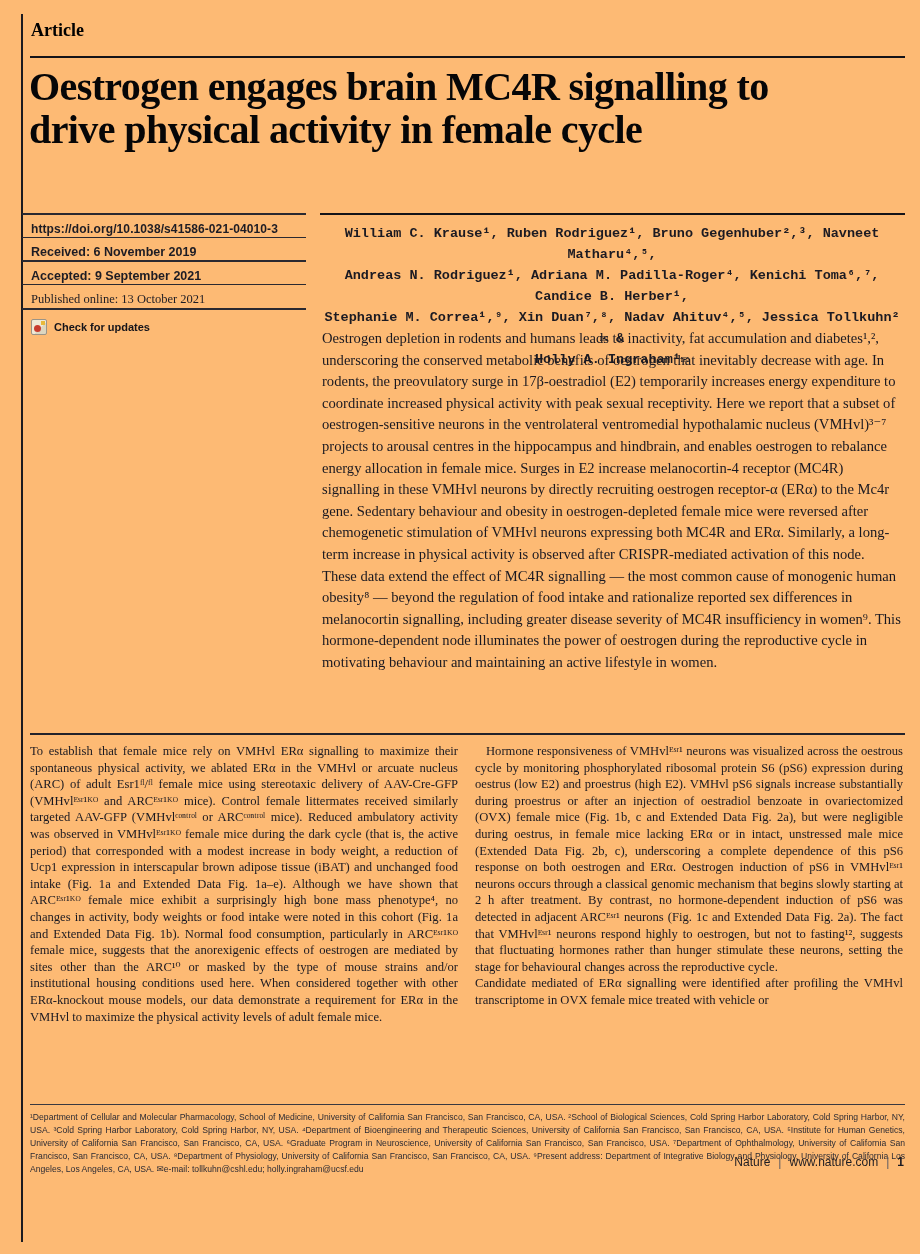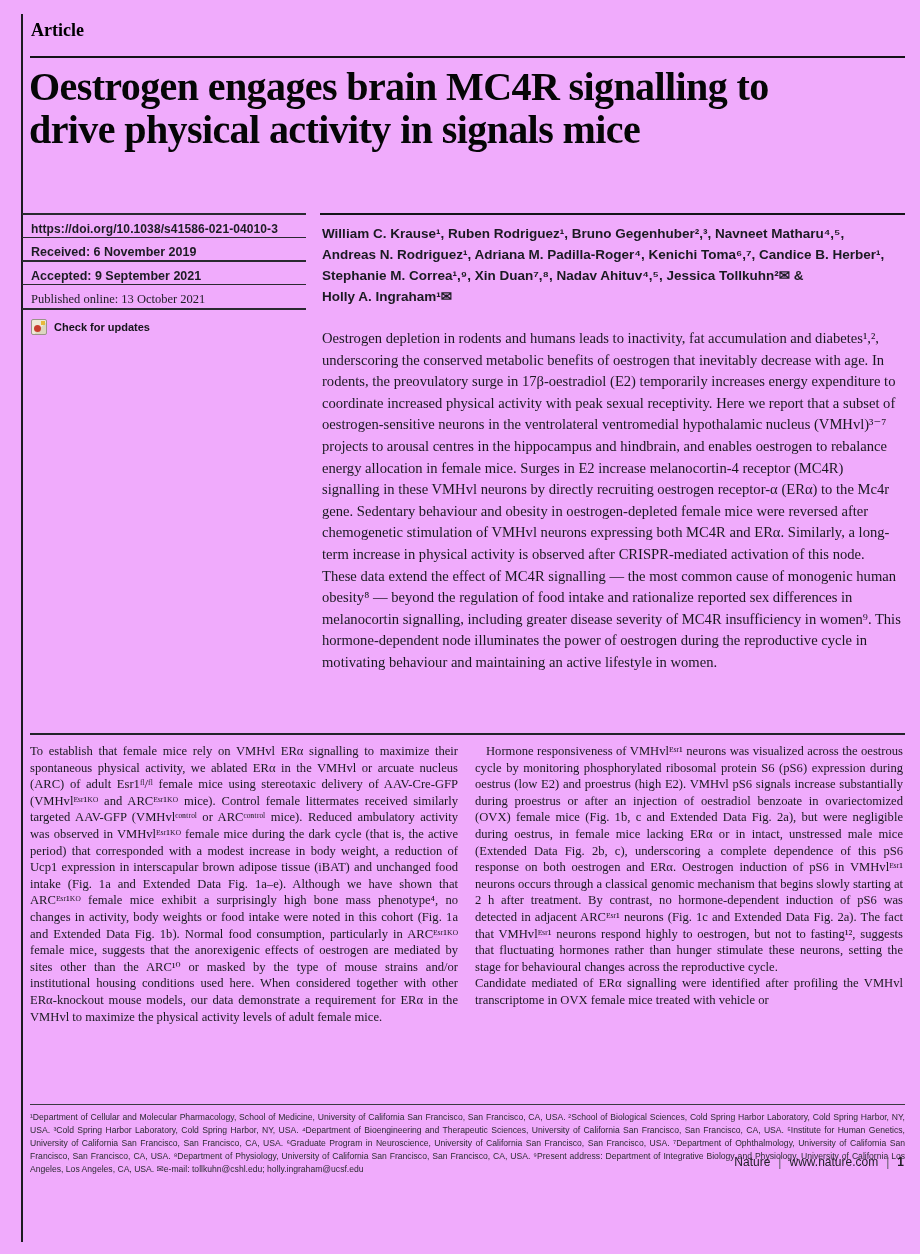--- a/index.html
+++ b/index.html
@@ -1,19 +1,19 @@
 <!DOCTYPE html>
 <html><head>
 <meta charset="utf-8">
 <style>
   html,body{margin:0;padding:0;background:#e9e8e6;}
   .page{
     position:relative;
     width:920px;height:1254px;
-    background:#f0abfc;
+    background:#fdba74;
     font-family:"Liberation Serif","DejaVu Serif",serif;
     color:#17161d;
     overflow:hidden;
   }
   .vrule{position:absolute;left:21px;top:14px;width:2px;height:1228px;background:#1c1b20;}
   .kicker{
     position:absolute;left:31px;top:20px;
     font-family:"Liberation Serif","DejaVu Serif",serif;
     font-weight:700;font-size:18px;color:#000;
   }
@@ -43,22 +43,22 @@
   }
   .check .badge b{
     position:absolute;right:1px;top:1px;width:4px;height:4px;background:#e8b93c;
   }
   .check .clabel{font-weight:700;font-size:11px;color:#15141a;}
 
   
   .authors-rule{position:absolute;left:320px;top:213px;width:585px;height:2px;background:#141318;}
   .authors{
     position:absolute;left:322px;top:224px;width:580px;
-    font-family:Liberation Sans, sans-serif;
-    font-weight:700;font-size:13.5px;line-height:1.55;color:#1b1a22;
+    font-family:Liberation Mono, monospace;
+    font-weight:700;font-size:13.5px;line-height:1.55;color:#1b1a22;text-align:center;
   }
   .authors span{display:block;}
 
   
   .abstract{
     position:absolute;left:322px;top:328px;width:580px;
     font-size:14.6px;line-height:21.6px;color:#1a1921;
     text-align:left;
   }
 
@@ -96,21 +96,21 @@
 
 <div class="page">
 
   <div class="vrule"></div>
 
   <div class="kicker">Article</div>
   <div class="rule-top"></div>
 
   <h1 class="title" style="margin:0;">
     <span>Oestrogen engages brain MC4R signalling to</span>
-    <span>drive physical activity in signals mice</span>
+    <span>drive physical activity in female cycle</span>
   </h1>
 
   <div class="meta">
     <div class="mrule"></div>
     <div class="mrow">
       <a href="#" class="doi">https://doi.org/10.1038/s41586-021-04010-3</a>
     </div>
     <div class="mrule"></div>
     <div class="mrow strong">Received: 6 November 2019</div>
     <div class="mrule"></div>

